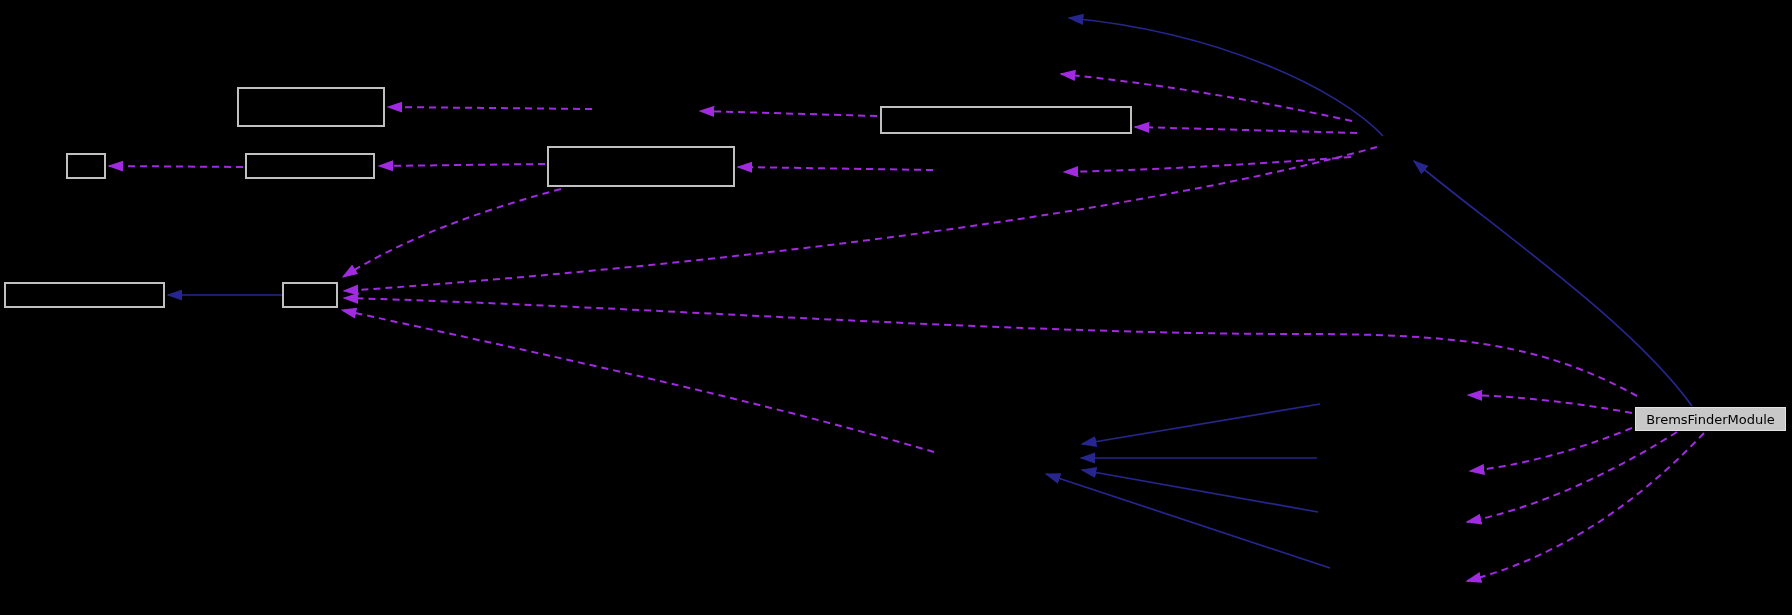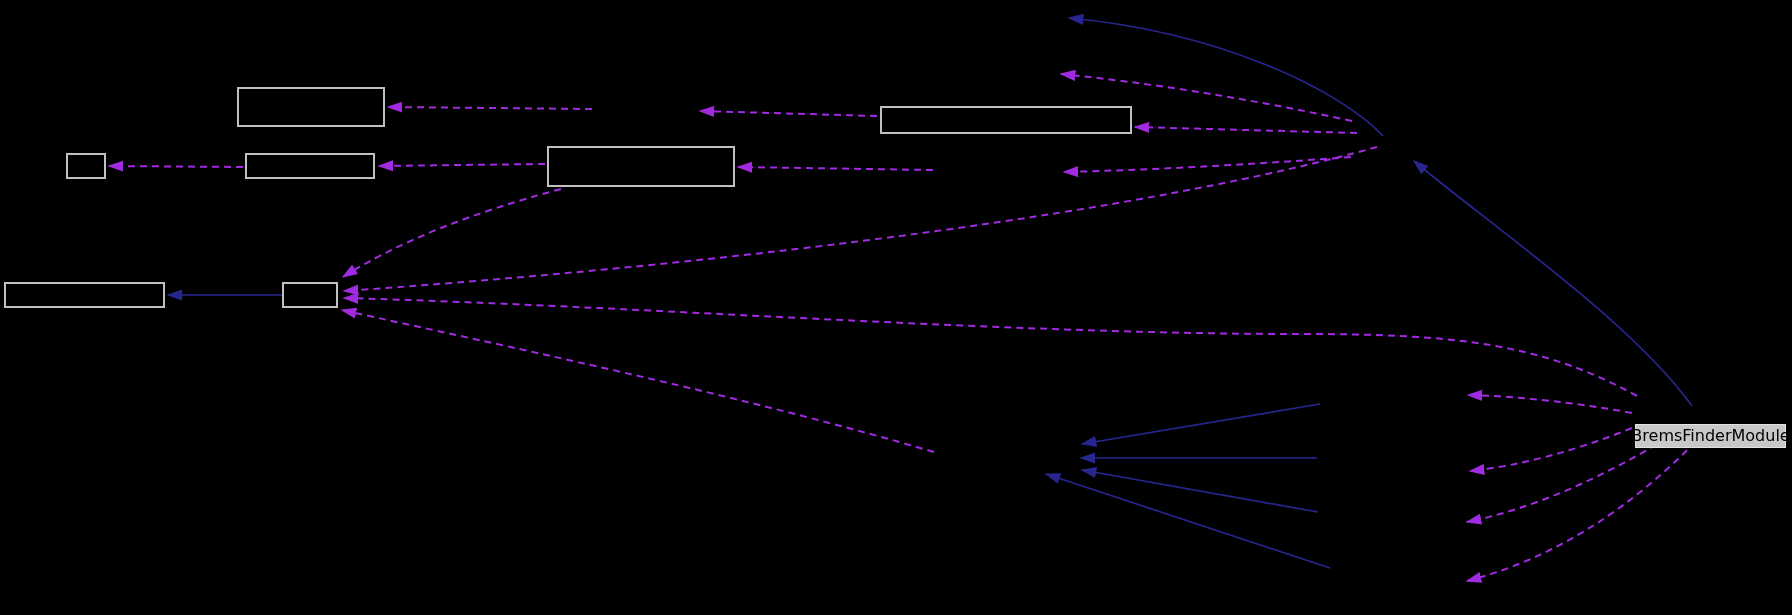--- a/index.html
+++ b/index.html
@@ -2,22 +2,22 @@
 <html><head>
 <meta charset="utf-8">
 <style>
   html,body{margin:0;padding:0;background:#000;}
   .stage{position:relative;width:1792px;height:615px;background:#000;overflow:hidden;
          font-family:"DejaVu Sans",sans-serif;}
   #edge-layer{position:absolute;left:0;top:0;width:1792px;height:615px;}
   .node{position:absolute;box-sizing:border-box;background:#000;border:2px solid #C0C0C0;}
   .node.main{background:#C8C8C8;border:1px solid #E2E2E2;color:#000;
              display:flex;align-items:center;justify-content:center;
-             font-size:16px;line-height:1;white-space:nowrap;
-             left:1635px;top:424px;width:151px;height:24px;}
+             font-size:13px;line-height:1;white-space:nowrap;
+             left:1635px;top:407px;width:151px;height:24px;}
   path.edge{fill:none;}
   path.dashed{stroke-width:2;stroke-dasharray:7 5;}
   path.solid{stroke-width:1.7;}
 </style>
 </head>
 <body>
 
 <div class="stage">
   <svg id="edge-layer" viewBox="0 0 1792 615" width="1792" height="615">
       <defs>

